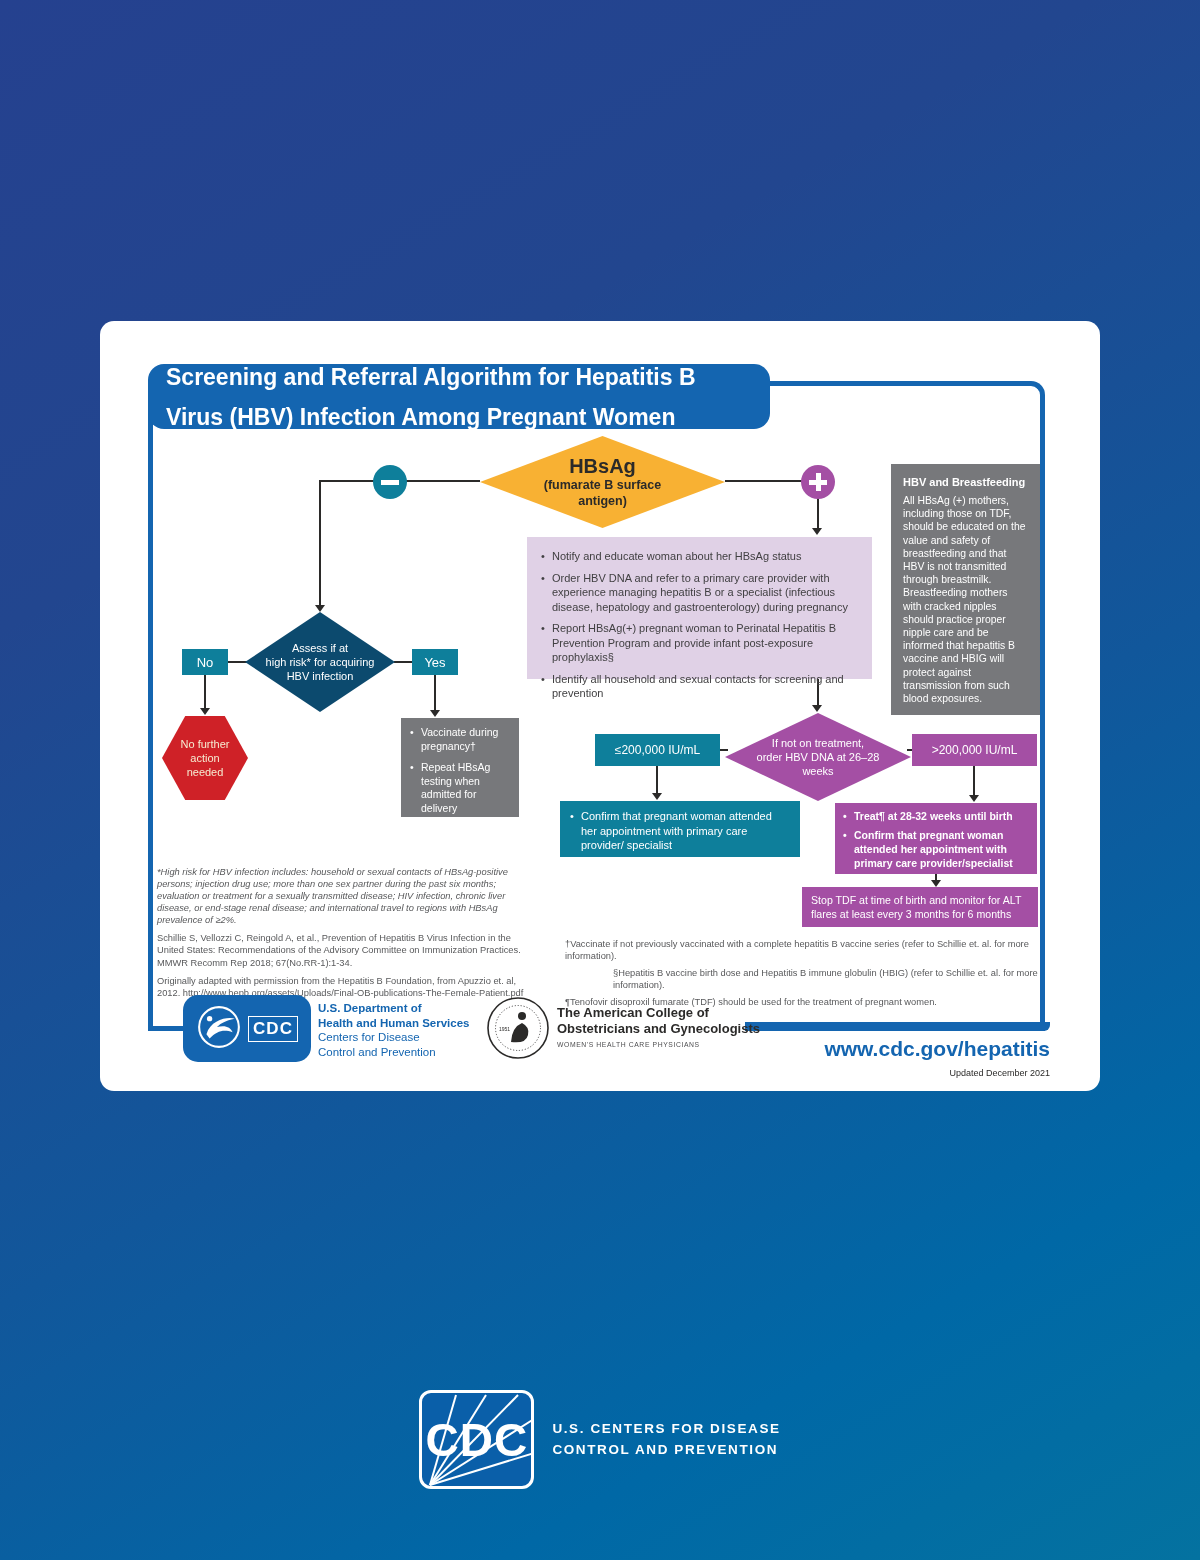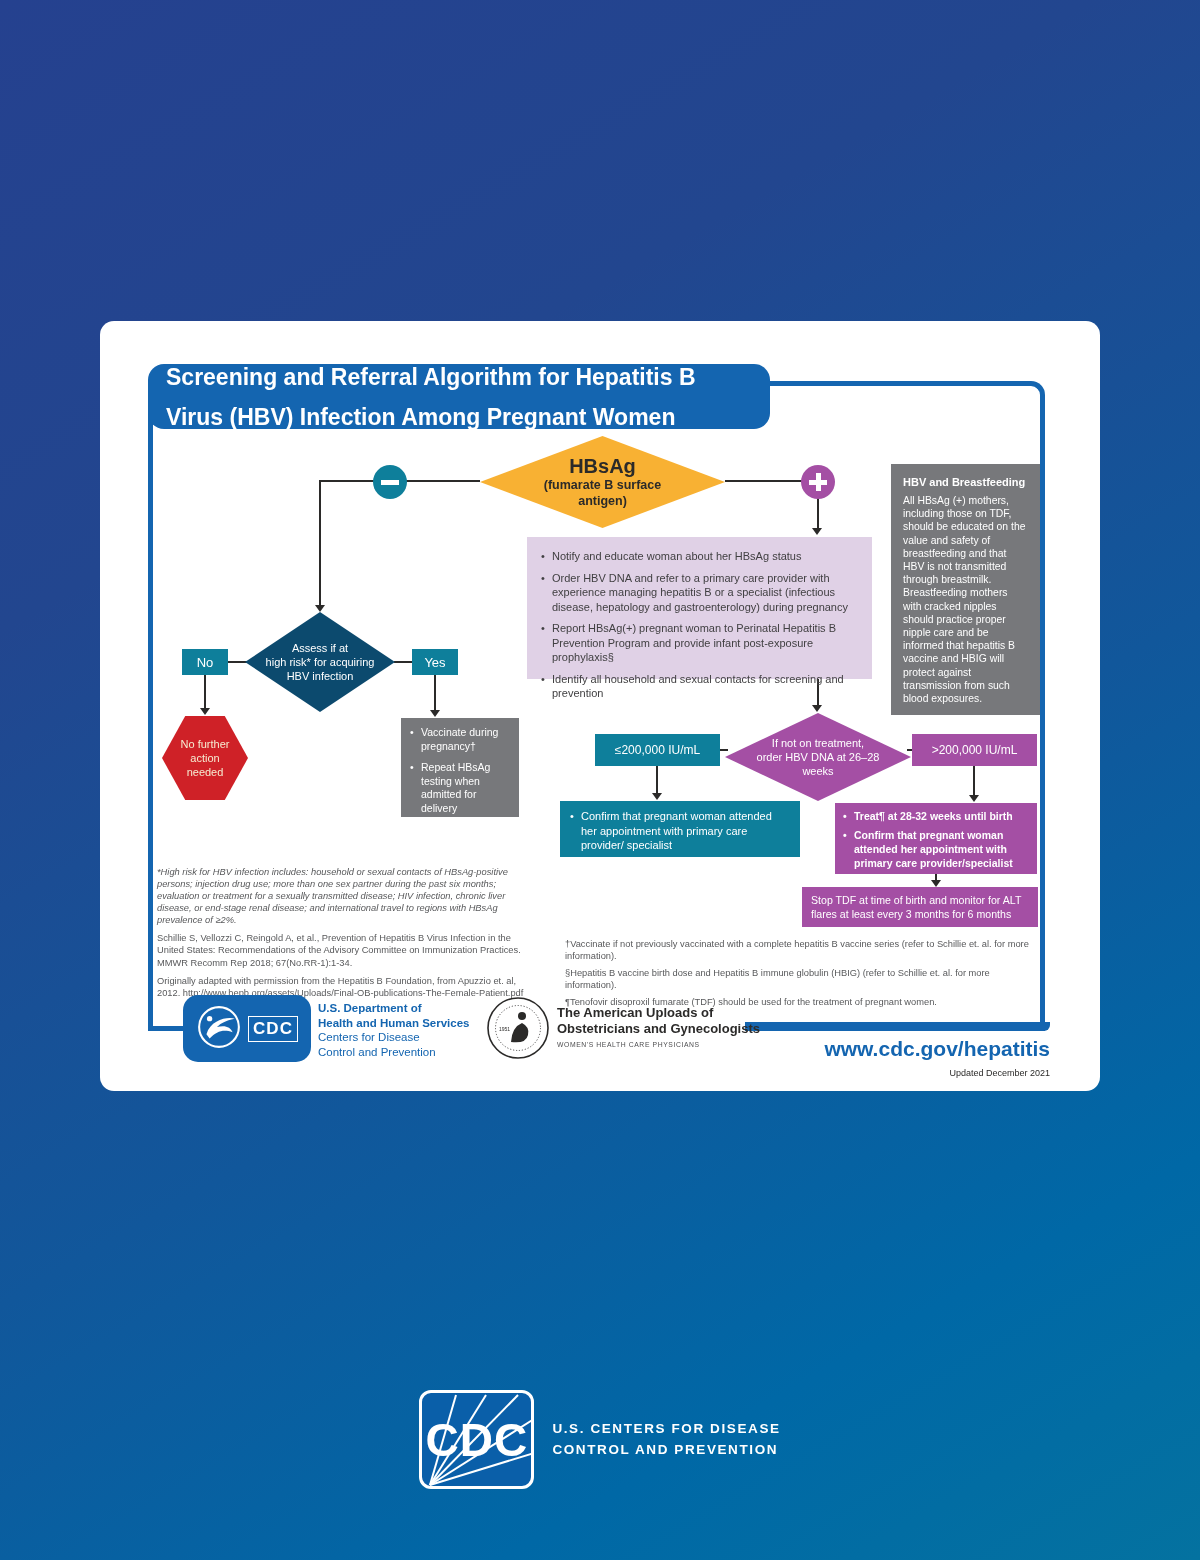--- a/index.html
+++ b/index.html
@@ -193,21 +193,21 @@
     <div class="node b-purple" style="left:702px; top:566px; width:236px; height:40px; padding:6px 9px; font-size:10.6px; line-height:1.35;">Stop TDF at time of birth and monitor for ALT flares at least every 3 months for 6 months</div>
 
     <div class="fn abs" style="left:57px; top:545px; width:372px;">
       <p class="it">*High risk for HBV infection includes: household or sexual contacts of HBsAg-positive persons; injection drug use; more than one sex partner during the past six months; evaluation or treatment for a sexually transmitted disease; HIV infection, chronic liver disease, or end-stage renal disease; and international travel to regions with HBsAg prevalence of ≥2%.</p>
       <p>Schillie S, Vellozzi C, Reingold A, et al., Prevention of Hepatitis B Virus Infection in the United States: Recommendations of the Advisory Committee on Immunization Practices. MMWR Recomm Rep 2018; 67(No.RR-1):1-34.</p>
       <p>Originally adapted with permission from the Hepatitis B Foundation, from Apuzzio et. al, 2012. http://www.hepb.org/assets/Uploads/Final-OB-publications-The-Female-Patient.pdf</p>
     </div>
 
     <div class="fn abs" style="left:465px; top:617px; width:478px;">
       <p style="margin-bottom:5px;">†Vaccinate if not previously vaccinated with a complete hepatitis B vaccine series (refer to Schillie et. al. for more information).</p>
-      <p style="margin-bottom:5px;">§Hepatitis B vaccine birth dose and Hepatitis B immune globulin (HBIG) (refer to Schillie et. al. for more information).</p>
+      <p style="margin-bottom:5px;margin-left:48px;">§Hepatitis B vaccine birth dose and Hepatitis B immune globulin (HBIG) (refer to Schillie et. al. for more information).</p>
       <p>¶Tenofovir disoproxil fumarate (TDF) should be used for the treatment of pregnant women.</p>
     </div>
 
     <div class="hhs-box">
       <span>
         <svg width="46" height="46" viewBox="0 0 44 44">
           <circle cx="22" cy="22" r="19" fill="none" stroke="#ffffff" stroke-width="2"></circle>
           <circle cx="13" cy="14" r="2.6" fill="#ffffff"></circle>
           <path d="M10,29 C14,15 30,12 37,14 C28,16 24,18 20,22 C28,20 33,22 35,27 C26,24 20,26 13,33 Z" fill="#ffffff"></path>
         </svg>
@@ -224,21 +224,21 @@
     <div class="acog-seal">
       <svg width="66" height="66" viewBox="0 0 66 66">
         <circle cx="33" cy="33" r="30" fill="#ffffff" stroke="#2b2a29" stroke-width="1.6"></circle>
         <circle cx="33" cy="33" r="22.5" fill="none" stroke="#2b2a29" stroke-width="0.8" stroke-dasharray="1.2,1.8"></circle>
         <circle cx="37" cy="21" r="4" fill="#2b2a29"></circle>
         <path d="M26,47 q1,-15 11,-19 q8,4 6,12 q-2,9 -17,7 z" fill="#2b2a29"></path>
         <text x="14" y="36" font-size="5" fill="#2b2a29" font-family="Liberation Sans, sans-serif">1951</text>
       </svg>
     </div>
     <div class="acog-text">
-      <div class="l1">The American Uploads of</div>
+      <div class="l1">The American College of</div>
       <div class="l1">Obstetricians and Gynecologists</div>
       <div class="l3">WOMEN'S HEALTH CARE PHYSICIANS</div>
     </div>
 
     <div class="cdc-url">
       <div class="u">www.cdc.gov/hepatitis</div>
       <div class="d">Updated December 2021</div>
     </div>
   </div>
 

